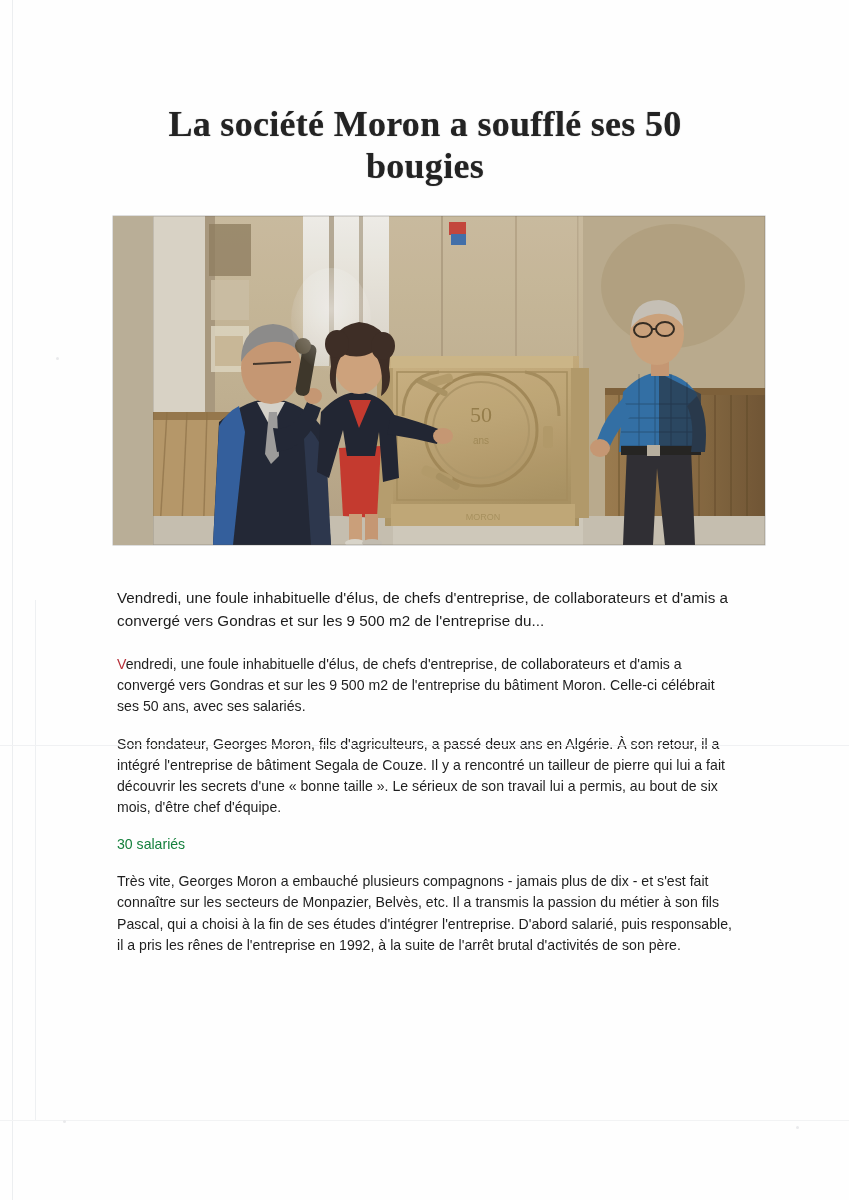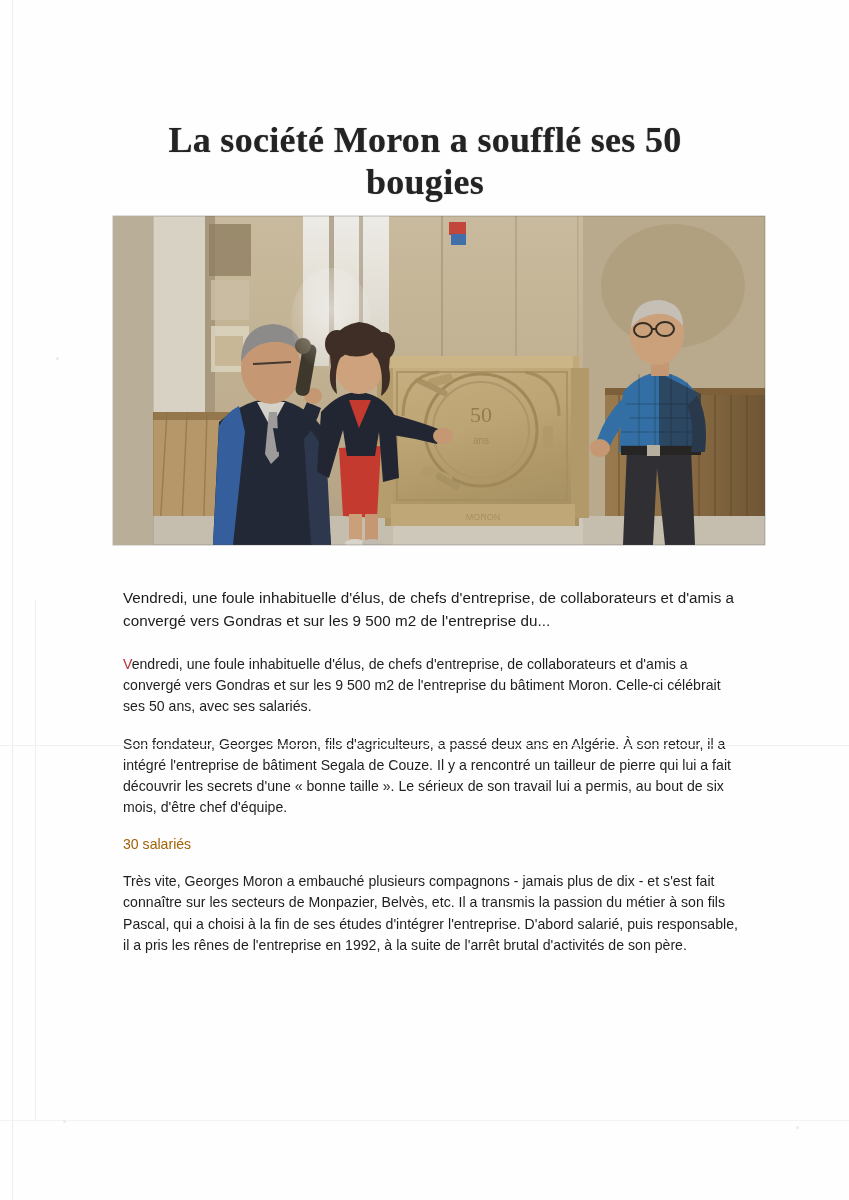--- a/index.html
+++ b/index.html
@@ -38,21 +38,21 @@
     left: 0;
     right: 0;
     height: 1px;
     background: #f0f1f3;
   }
 
   
   .headline {
     position: absolute;
     left: 120px;
-    top: 95px;
+    top: 79px;
     width: 610px;
     text-align: center;
     font-family: "Liberation Serif", "DejaVu Serif", serif;
     font-weight: bold;
     font-size: 36px;
     line-height: 1.17;
     letter-spacing: 0.3px;
     color: #232323;
     text-shadow: 0 0 1.1px rgba(60,60,60,0.55);
   }
@@ -67,21 +67,21 @@
     overflow: hidden;
     background: #b9ae97;
     box-shadow: 0 0 0 0.5px rgba(0,0,0,0.25);
     padding-left: 40px;
   }
   .photo-svg { display:block; width:100%; height:100%; }
 
   
   .article {
     position: absolute;
-    left: 123px;
+    left: 117px;
     top: 586px;
     width: 620px;
   }
   .lede {
     font-size: 15.2px;
     line-height: 1.52;
     color: #1c1c1c;
     margin: 0 0 22px 0;
     letter-spacing: 0.05px;
   }
@@ -91,21 +91,21 @@
     color: #1e1e1e;
     margin: 0 0 16px 0;
     letter-spacing: 0.02px;
   }
   .dropcap {
     color: #b7303a;
   }
   .subhead {
     font-size: 14.1px;
     line-height: 1.5;
-    color: #a16207;
+    color: #15803d;
     margin: 0 0 16px 0;
   }
   .speck {
     position: absolute;
     background: #e9eaec;
     border-radius: 50%;
   }
 </style>
 </head>
 <body>

